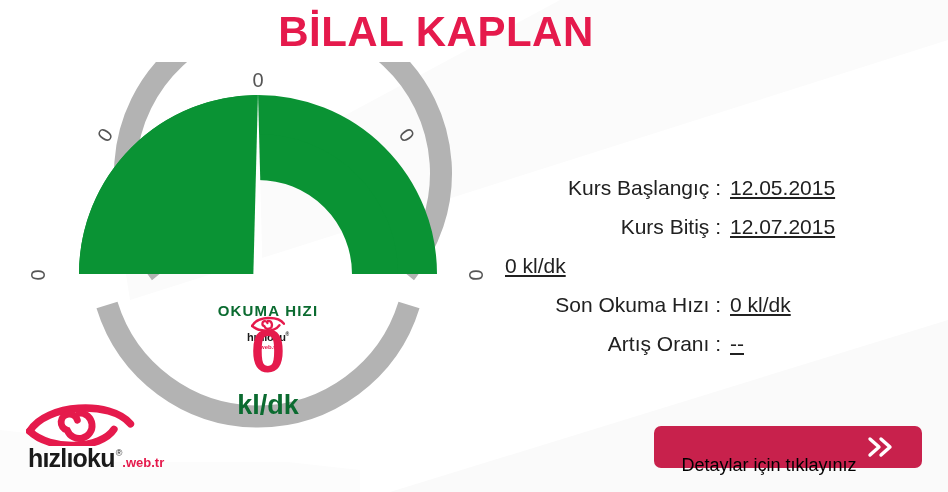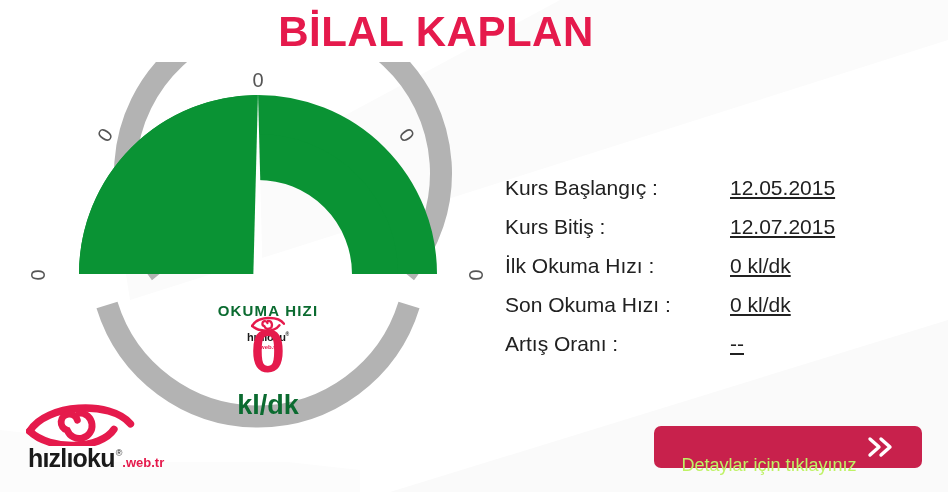--- a/index.html
+++ b/index.html
@@ -121,20 +121,21 @@
     top: 176px;
     width: 380px;
   }
   .info-row {
     display: flex;
     align-items: baseline;
     height: 39px;
   }
   .info-label {
     width: 216px;
+    text-align: right;
     font-size: 21px;
     color: #212121;
     padding-right: 9px;
     white-space: nowrap;
     font-family: "Liberation Sans", "DejaVu Sans", sans-serif;
   }
   .info-value {
     font-size: 21px;
     color: #212121;
     white-space: nowrap;
@@ -193,21 +194,21 @@
     display: flex;
     align-items: center;
     justify-content: center;
     gap: 10px;
     cursor: pointer;
     border: none;
     padding: 0;
   }
   #cta-label {
     font-size: 18px;
-    color: #bef264;
+    color: #000000;
     font-family: "Liberation Sans", "DejaVu Sans", sans-serif;
     white-space: nowrap;
     margin-top: 36px;
   }
   #cta-chevrons { display: flex; align-items: center; }
 </style>
 </head>
 <body>
 
 <div id="stage">
@@ -283,21 +284,20 @@
       <div class="info-label">Kurs Başlangıç :</div>
       <div class="info-value">12.05.2015</div>
     </div>
 
     <div class="info-row">
       <div class="info-label">Kurs Bitiş :</div>
       <div class="info-value">12.07.2015</div>
     </div>
 
     <div class="info-row">
-      <div class="info-label">İlk Okuma Hızı :</div>
       <div class="info-value">0 kl/dk</div>
     </div>
 
     <div class="info-row">
       <div class="info-label">Son Okuma Hızı :</div>
       <div class="info-value">0 kl/dk</div>
     </div>
 
     <div class="info-row">
       <div class="info-label">Artış Oranı :</div>

